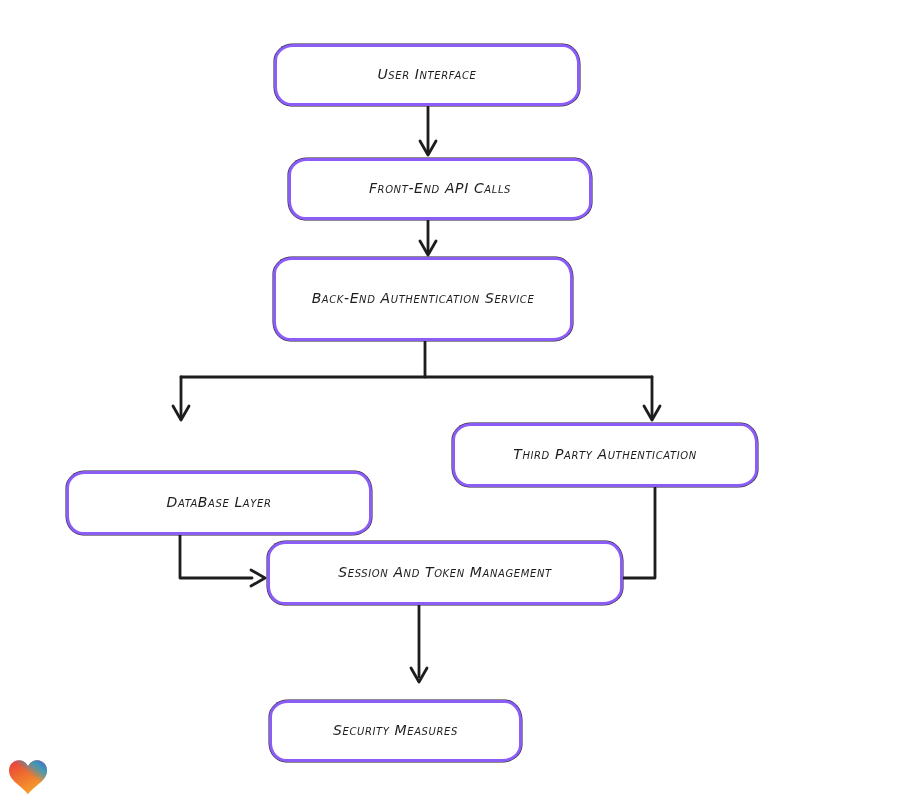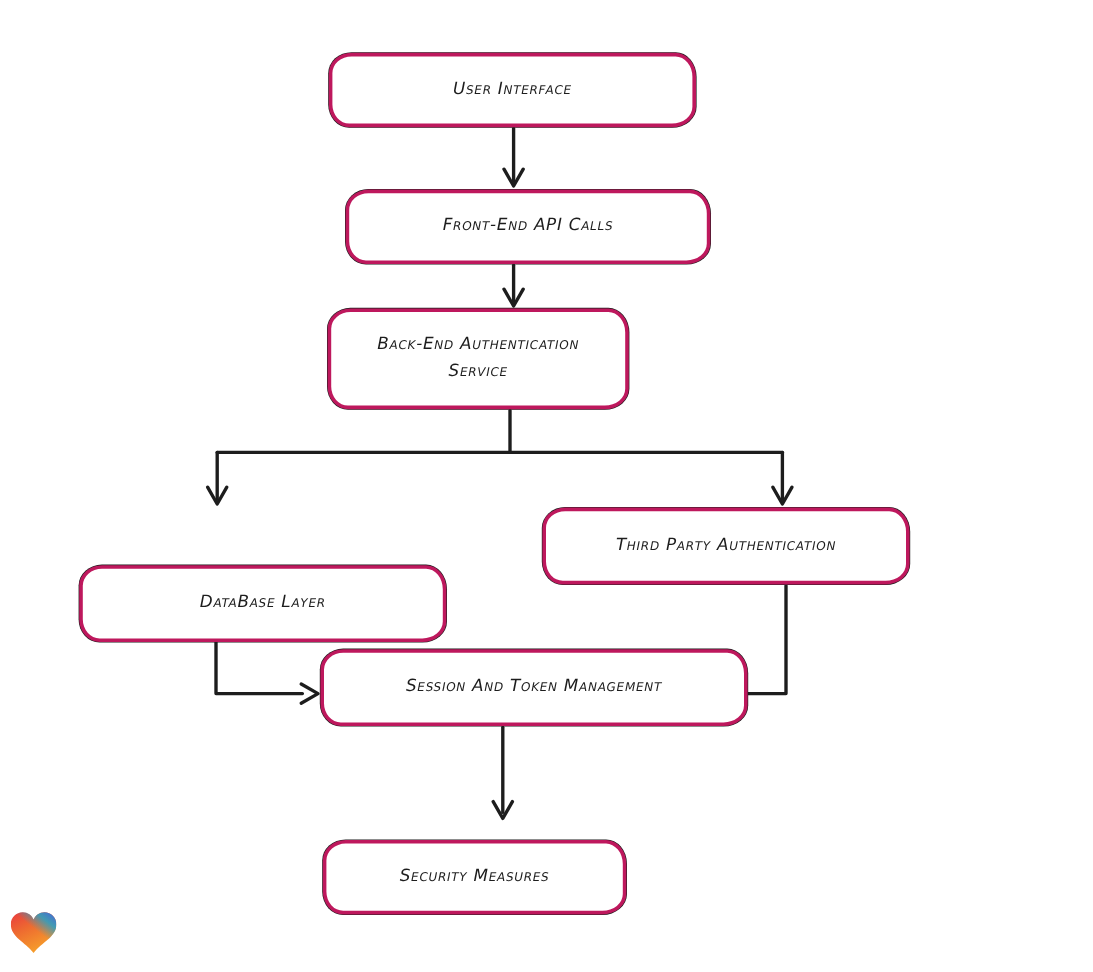--- a/index.html
+++ b/index.html
@@ -20,21 +20,21 @@
     left: 0;
     top: 0;
     width: 911px;
     height: 810px;
     z-index: 1;
   }
   .node {
     position: absolute;
     box-sizing: border-box;
     background: #ffffff;
-    border: 3px solid #be185d;
+    border: 3px solid #8b5cf6;
     border-radius: 19px 17px 20px 17px / 17px 20px 17px 19px;
     display: flex;
     align-items: center;
     justify-content: center;
     text-align: center;
     z-index: 2;
     padding: 4px 26px;
     box-shadow: 0 0 0 0.5px #1d1d1d;
   }
   .node-label {
@@ -43,21 +43,21 @@
     font-variant: small-caps;
     font-weight: 500;
     font-size: 14px;
     letter-spacing: 0.6px;
     line-height: 1.55;
     color: #1d1d1d;
   }
   
   .n-ui       { left: 274px; top: 44px;  width: 306px; height: 62px; }
   .n-api      { left: 288px; top: 158px; width: 304px; height: 62px; }
-  .n-backend  { left: 273px; top: 257px; width: 251px; height: 84px; text-align: center; }
+  .n-backend  { left: 273px; top: 257px; width: 300px; height: 84px; text-align: center; }
   .n-db       { left: 66px;  top: 423px; width: 306px; height: 64px; margin-top: 48px; }
   .n-thirdp   { left: 452px; top: 423px; width: 306px; height: 64px; }
   .n-session  { left: 267px; top: 541px; width: 356px; height: 64px; }
   .n-security { left: 269px; top: 672px; width: 253px; height: 62px; margin-top: 28px; }
 
   .edge {
     fill: none;
     stroke: #1d1d1d;
     stroke-width: 2.8;
     stroke-linecap: round;

